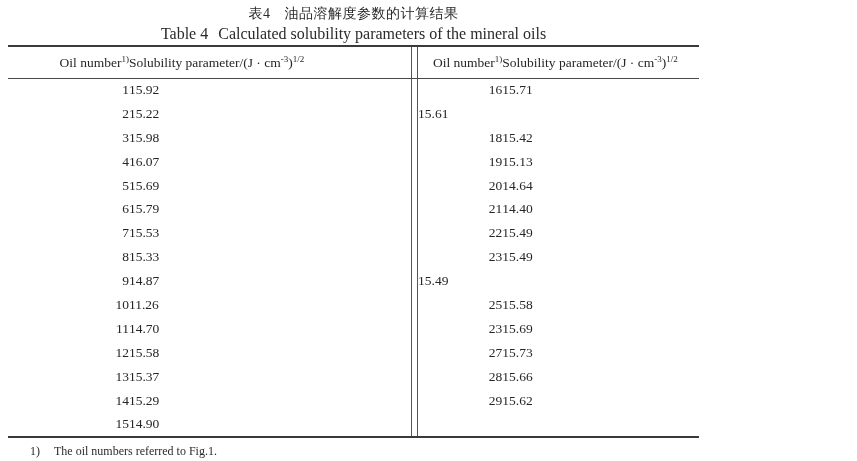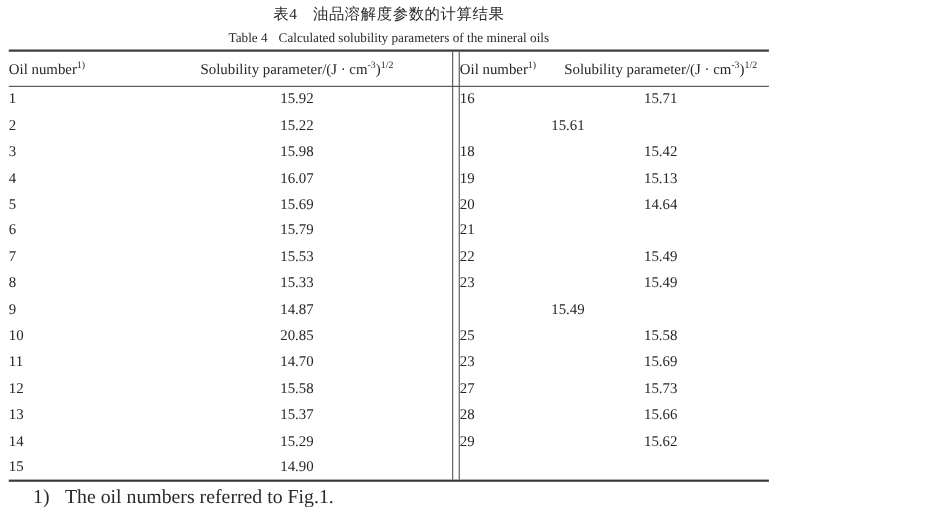--- a/index.html
+++ b/index.html
@@ -8,46 +8,46 @@
     font-family:"Liberation Serif","DejaVu Serif",serif;
     color:#232323;overflow:hidden;
   }
   .page{position:relative;width:707px;height:461px;background:#fff;}
   .title-zh{
     text-align:center;font-size:14px;letter-spacing:0.5px;
     padding-top:4px;height:20px;line-height:20px;color:#2a2a2a;
   }
   .title-zh .gap{display:inline-block;width:14px;}
   .title-en{
-    text-align:center;font-size:12px;height:20px;line-height:20px;color:#2a2a2a;
+    text-align:center;font-size:16px;height:20px;line-height:20px;color:#2a2a2a;
   }
   .title-en .gap{display:inline-block;width:10px;}
   .tablewrap{
     position:relative;margin:1px 8px 0 8px;
     border-top:2px solid #3a3a3a;border-bottom:2px solid #3a3a3a;
     display:flex;align-items:stretch;
   }
   .hdr-line{
     position:absolute;left:0;right:0;top:31px;height:0;
     border-top:1px solid #4a4a4a;pointer-events:none;
   }
   .half{display:flex;flex-direction:column;}
   .half.left{width:403px;}
   .half.right{flex:1;}
   .hdr{display:flex;height:31px;align-items:center;font-size:13.5px;color:#262626;}
   .body{display:flex;flex-direction:column;}
   .row{display:flex;height:23.9px;align-items:center;font-size:13.5px;color:#262626;}
-  .c-oil{width:30%;text-align:left;}
-  .c-sol{width:70%;text-align:center;}
+  .c-oil{width:30%;text-align:right;}
+  .c-sol{width:70%;text-align:left;}
   sup{font-size:9px;vertical-align:super;line-height:0;}
   .divider{
     width:5px;border-left:1px solid #555;border-right:1px solid #555;
   }
   .footnote{
-    margin:3px 8px 0 8px;font-size:18px;color:#2a2a2a;
+    margin:3px 8px 0 8px;font-size:12px;color:#2a2a2a;
     padding-left:22px;height:20px;line-height:20px;
   }
   .footnote .marker{margin-right:14px;}
 </style>
 </head>
 <body>
 
 <div class="page">
 
   <div class="title-zh"><span>表4</span><span class="gap"></span><span>油品溶解度参数的计算结果</span></div>
@@ -104,21 +104,21 @@
             <div class="c-sol">15.33</div>
           </div>
 
           <div class="row">
             <div class="c-oil">9</div>
             <div class="c-sol">14.87</div>
           </div>
 
           <div class="row">
             <div class="c-oil">10</div>
-            <div class="c-sol">20.85</div>
+            <div class="c-sol">11.26</div>
           </div>
 
           <div class="row">
             <div class="c-oil">11</div>
             <div class="c-sol">14.70</div>
           </div>
 
           <div class="row">
             <div class="c-oil">12</div>
             <div class="c-sol">15.58</div>
@@ -169,20 +169,21 @@
             <div class="c-sol">15.13</div>
           </div>
 
           <div class="row">
             <div class="c-oil">20</div>
             <div class="c-sol">14.64</div>
           </div>
 
           <div class="row">
             <div class="c-oil">21</div>
+            <div class="c-sol">14.40</div>
           </div>
 
           <div class="row">
             <div class="c-oil">22</div>
             <div class="c-sol">15.49</div>
           </div>
 
           <div class="row">
             <div class="c-oil">23</div>
             <div class="c-sol">15.49</div>

